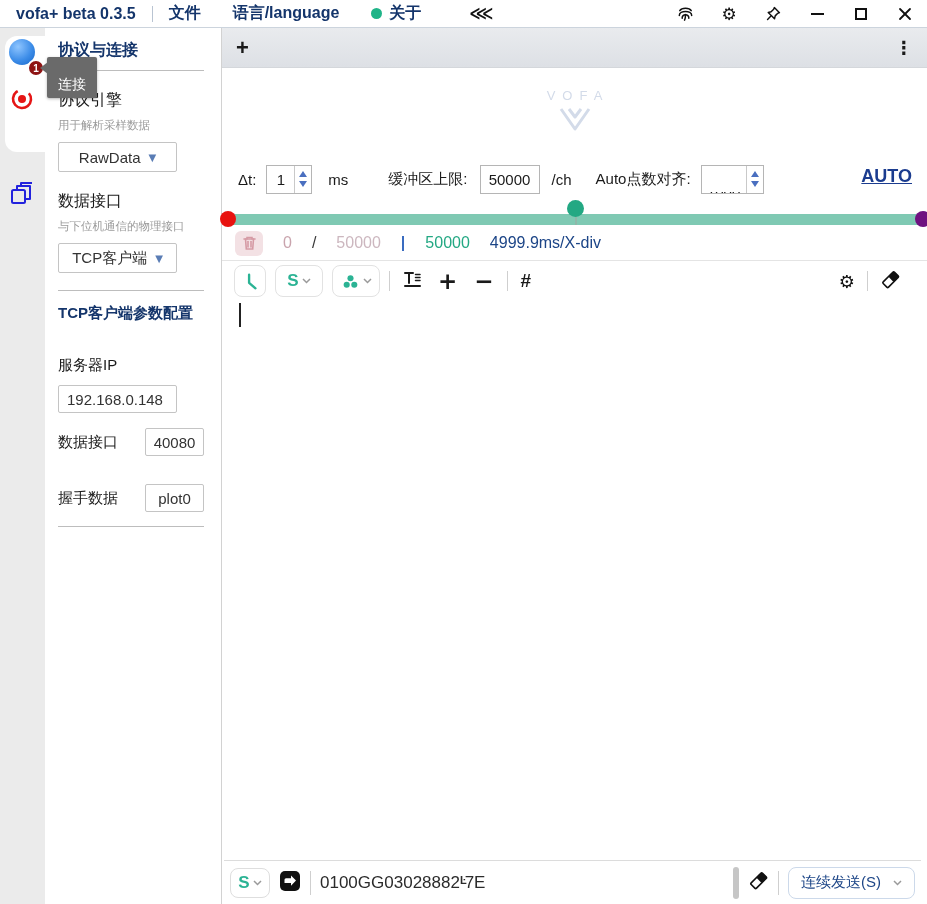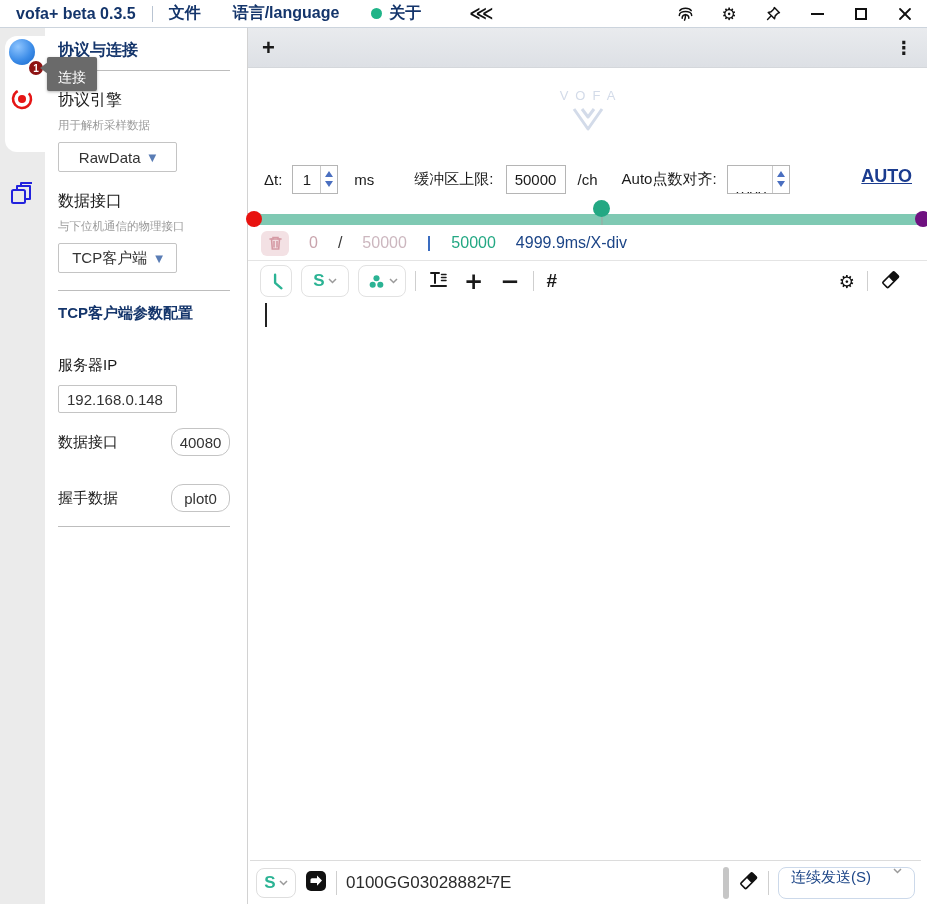--- a/index.html
+++ b/index.html
@@ -34,42 +34,42 @@
     background:radial-gradient(circle at 35% 30%, #8ec5ff 0%, #3d8de8 55%, #1565c8 100%); }
   .badge { left:27px; top:31px; width:18px; height:18px; border-radius:50%; background:#8e1414;
     border:2px solid #fff; color:#fff; font-size:10px; font-weight:bold; z-index:5;
     display:flex; align-items:center; justify-content:center; }
   .red-ic { left:8px; top:57px; width:28px; height:28px; }
   .burger { left:11px; top:107px; width:23px; height:18px; display:flex; flex-direction:column; justify-content:space-between; }
   .burger div { height:3.5px; background:#1db584; border-radius:1px; }
   .copy-ic { left:9px; top:152px; width:26px; height:28px; }
 
   .tooltip { position:absolute; left:47px; top:29px; z-index:40; background:#6a6a6a; color:#fff;
-    font-size:14px; padding:12px 11px 4px; border-radius:2px; box-shadow:0 1px 3px rgba(0,0,0,.3); }
+    font-size:14px; padding:19px 11px 4px; border-radius:2px; box-shadow:0 1px 3px rgba(0,0,0,.3); }
   .tooltip:before { content:""; position:absolute; left:-7px; top:5px; border:6px solid transparent;
     border-right:8px solid #6a6a6a; border-left:none; }
 
   
-  .panel { width:203px; flex:none; background:#fff; border-right:1px solid #d2d2d2;
+  .panel { width:177px; flex:none; background:#fff; border-right:1px solid #d2d2d2;
     padding:12px 17px 0 13px; }
   .panel-header { color:#14356b; font-weight:bold; font-size:16px; }
   .panel-hr { border:none; border-top:1px solid #bdbdbd; margin-top:9px; }
   .sec-title { font-size:16px; color:#1a1a1a; margin-top:19px; }
   .sec-desc { font-size:11.5px; color:#9a9a9a; margin-top:7px; }
   .dropdown { margin-top:9px; width:119px; height:30px; border:1px solid #c4c4c4; border-radius:2px;
     display:flex; align-items:center; justify-content:center; gap:8px; background:#fff; cursor:default; }
   .dropdown .dd-text { font-size:15px; color:#333; }
   .dd-arrow { font-size:10px; color:#5a7db5; font-family:"DejaVu Sans",sans-serif; }
   .tcp-header { color:#14356b; font-weight:bold; font-size:15px; margin-top:13px; }
   .field-label { font-size:15px; color:#1a1a1a; margin-top:33px; }
   .text-input { margin-top:10px; width:119px; height:28px; border:1px solid #c4c4c4; border-radius:2px;
     font-size:15px; color:#333; padding:0 8px; font-family:inherit; }
   .inline-row { display:flex; align-items:center; justify-content:space-between; margin-top:15px; }
   .inline-row .lbl { font-size:15px; color:#1a1a1a; }
-  .small-input { width:59px; height:28px; border:1px solid #c4c4c4; border-radius:12px;
+  .small-input { width:59px; height:28px; border:1px solid #c4c4c4; border-radius:2px;
     font-size:15px; color:#333; text-align:center; font-family:inherit; }
 
   
   .main { position:relative; flex:1; background:#fff; }
   .tabbar { height:40px; background:linear-gradient(#e9ebee,#dde0e5); border-bottom:1px solid #d4d7db;
     display:flex; align-items:center; padding:0 14px; }
   .tab-add { font-size:22px; color:#1a1a1a; font-weight:bold; line-height:1; cursor:default; }
   .tab-menu { margin-left:auto; font-size:18px; color:#1a1a1a; font-weight:bold;
     font-family:"DejaVu Sans",sans-serif; cursor:default; }
 
@@ -134,21 +134,21 @@
   .caret { position:absolute; left:17px; top:3px; width:2px; height:24px; background:#222; }
 
   .send-bar { position:absolute; left:2px; right:6px; bottom:0; height:44px; border-top:1px solid #dcdcdc;
     display:flex; align-items:center; gap:9px; padding:0 6px; background:#fff; }
   .send-s { height:30px; width:40px; border:1px solid #dedede; border-radius:8px; display:flex;
     align-items:center; justify-content:center; gap:3px; background:#fff; cursor:pointer; }
   .cmd-text { flex:1; font-size:17px; color:#2b2b2b; white-space:nowrap; overflow:hidden; cursor:text; }
   .cmd-ctrl { font-size:11px; font-weight:bold; vertical-align:4px; letter-spacing:-2px; }
   .scroll-thumb { width:6px; height:32px; background:#c6c6c6; border-radius:3px; }
   .mode-btn { height:32px; border:1px solid #ccd9ea; border-radius:8px; background:#fff; display:flex;
-    gap:22px; padding:0 12px; color:#1c4587; font-size:15px; cursor:pointer; }
+    align-items:center; gap:12px; padding:0 12px; color:#1c4587; font-size:15px; cursor:pointer; }
 </style>
 </head>
 <body>
 
 <div class="window">
 
   <div class="titlebar">
     <span class="app-title">vofa+ beta 0.3.5</span>
     <span class="tb-sep"></span>
     <span class="tb-menu">文件</span>

